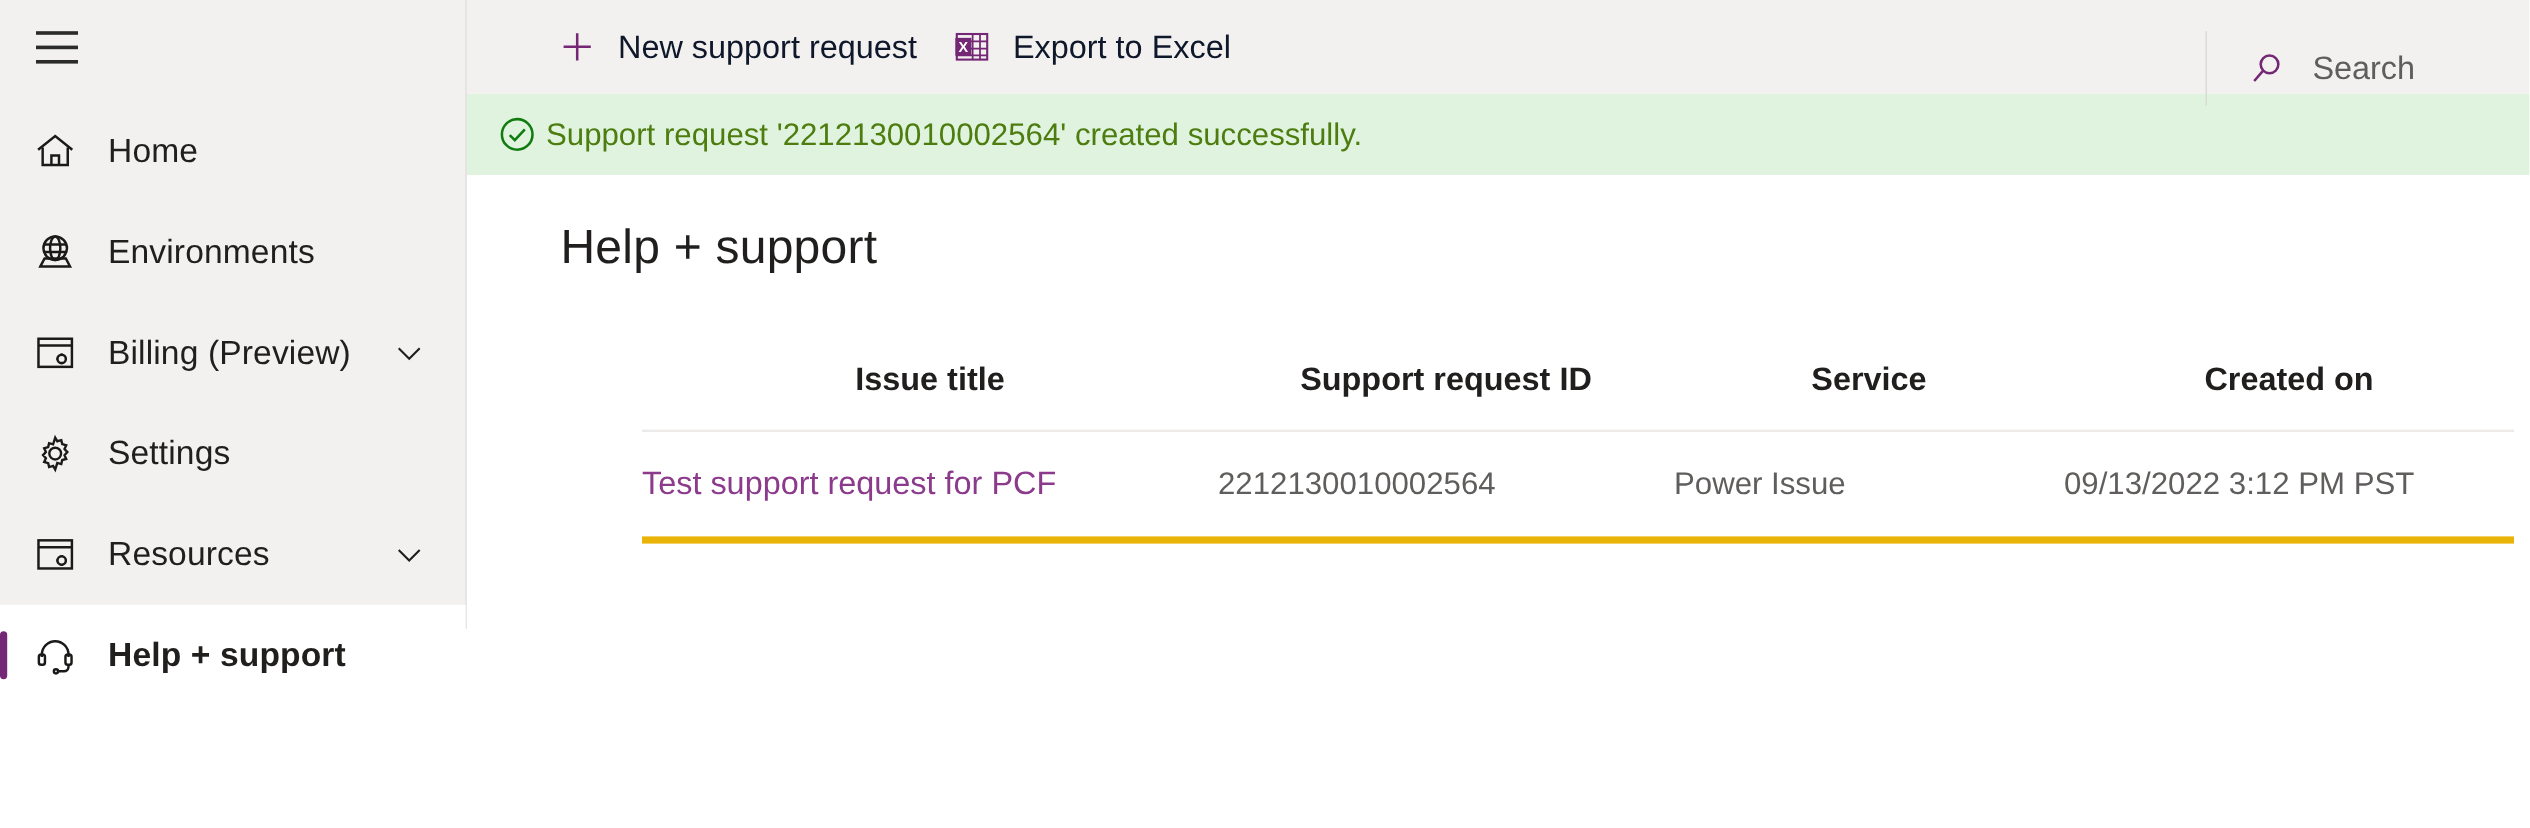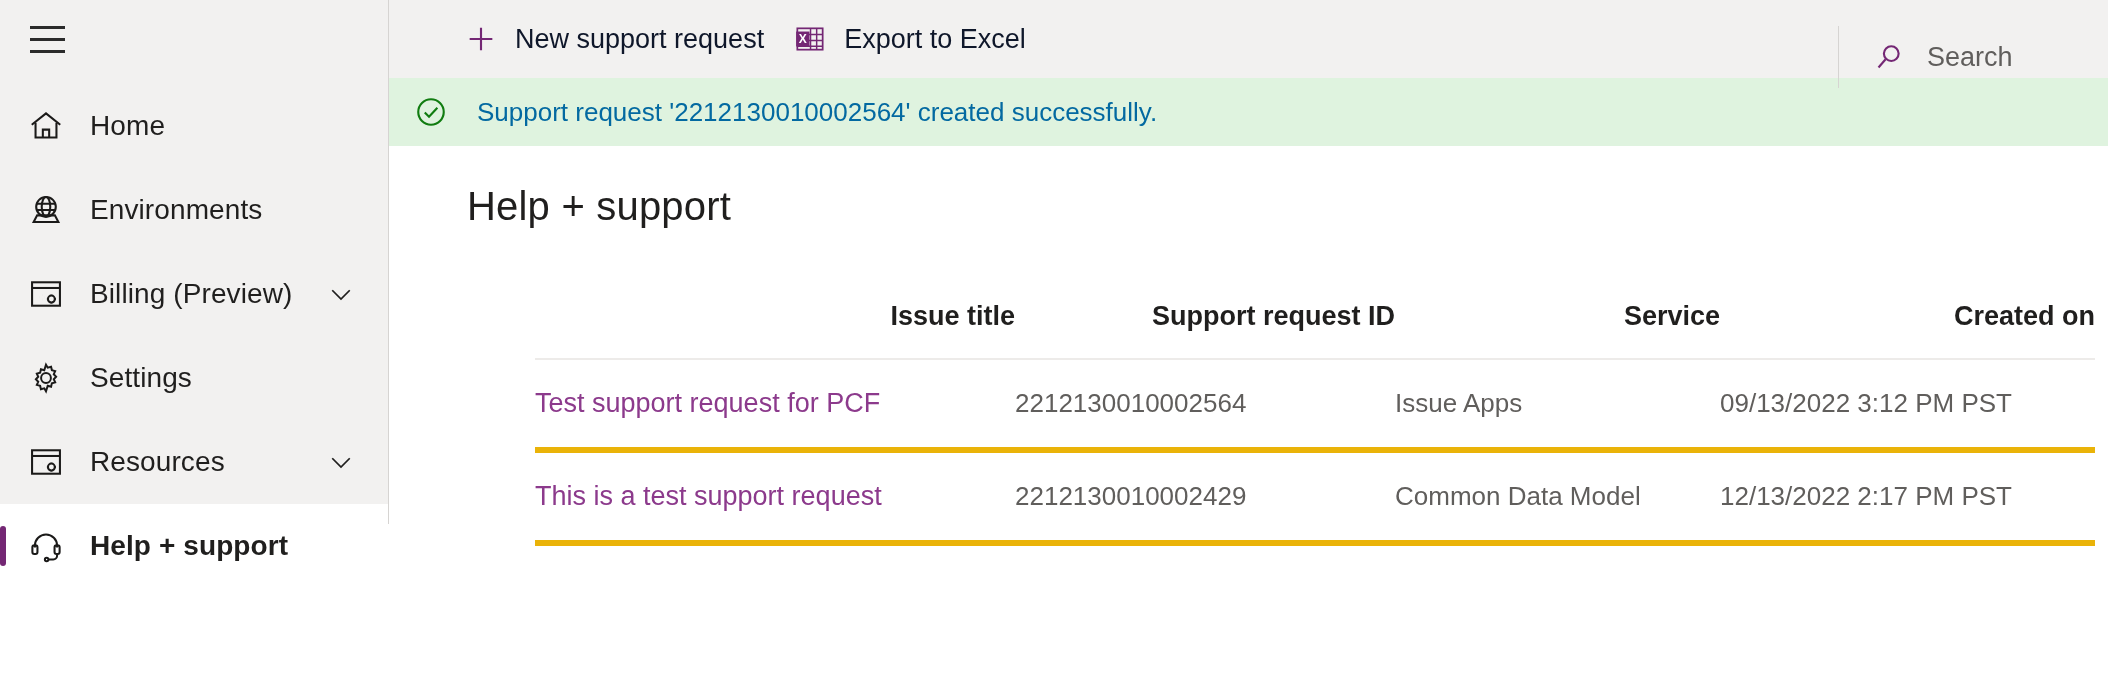--- a/index.html
+++ b/index.html
@@ -170,22 +170,22 @@
   .banner-icon {
     width: 40px;
     height: 40px;
     flex: 0 0 40px;
     display: flex;
     align-items: center;
     justify-content: center;
   }
   .banner-text {
     font-size: 26px;
-    color: #0369a1;
-    margin-left: 26px;
+    color: #4d7c0f;
+    margin-left: 4px;
     white-space: nowrap;
   }
 
   
   .content {
     flex: 1 1 auto;
     background: #ffffff;
     padding-left: 78px;
     padding-top: 38px;
     overflow: hidden;
@@ -200,21 +200,21 @@
     margin-top: 72px;
     margin-left: 68px;
     margin-right: 0;
   }
   table.support-table {
     width: 1560px;
     border-collapse: collapse;
     table-layout: fixed;
   }
   table.support-table th {
-    text-align: right;
+    text-align: center;
     font-size: 27px;
     font-weight: bold;
     color: #201f1e;
     padding: 0 0 26px 0;
     border-bottom: 2px solid #edebe9;
     white-space: nowrap;
   }
   table.support-table td {
     font-size: 26px;
     color: #605e5c;
@@ -402,30 +402,22 @@
               <th>Service</th>
               <th>Created on</th>
             </tr>
           </thead>
           <tbody>
             <tr>
               <td>
                 <a class="row-link">Test support request for PCF</a>
               </td>
               <td>2212130010002564</td>
-              <td>Issue Apps</td>
+              <td>Power Issue</td>
               <td>09/13/2022 3:12 PM PST</td>
-            </tr>
-            <tr>
-              <td>
-                <a class="row-link">This is a test support request</a>
-              </td>
-              <td>2212130010002429</td>
-              <td>Common Data Model</td>
-              <td>12/13/2022 2:17 PM PST</td>
             </tr>
           </tbody>
         </table>
       </div>
 
     </div>
   </div>
 </div>
 
 </body></html>

